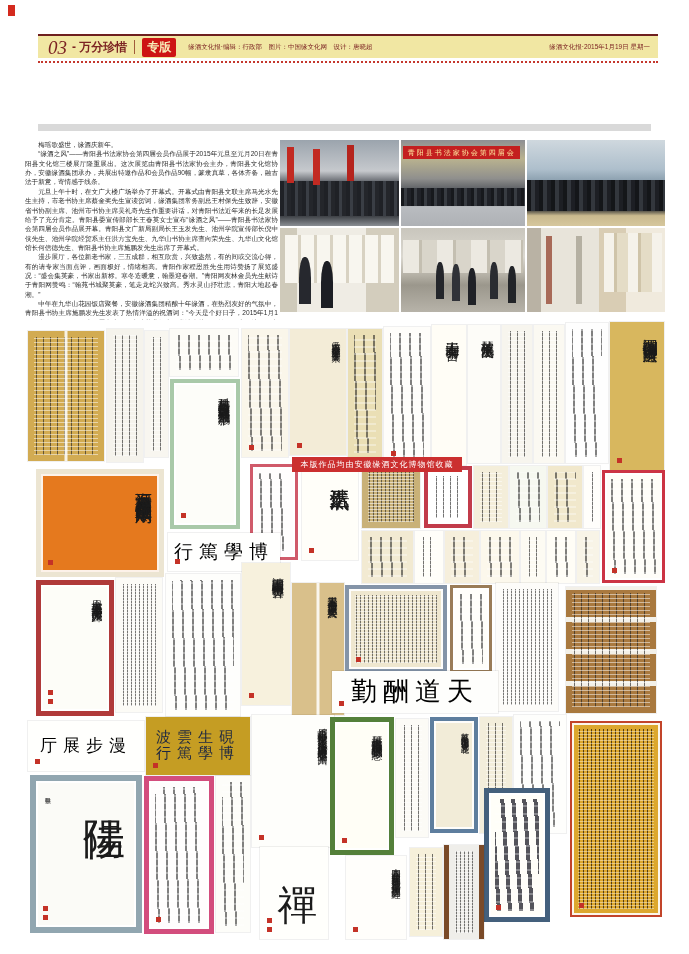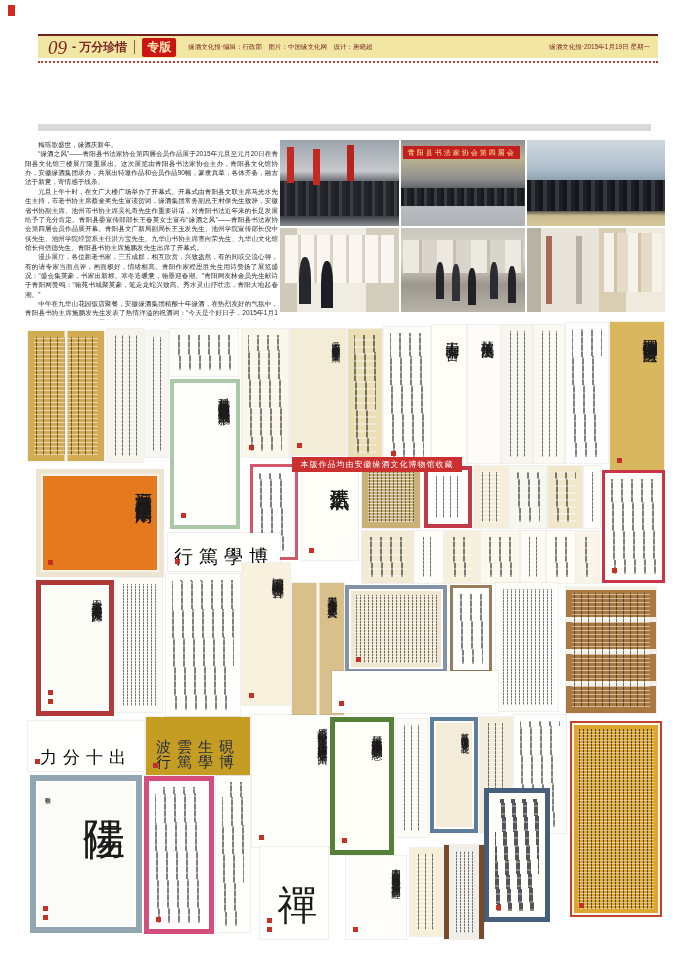--- a/index.html
+++ b/index.html
@@ -66,21 +66,21 @@
   
   .note-strip{position:absolute;left:292px;top:457px;width:170px;height:15px;background:#cb2f2f;
               color:#ffffff;font-size:8px;line-height:15px;text-align:center;letter-spacing:1px;
               white-space:nowrap;overflow:hidden;z-index:5;}
 
   
   .art{position:absolute;box-sizing:border-box;overflow:hidden;box-shadow:0 0 0 1px rgba(0,0,0,0.06);}
   .art.framed{box-shadow:inset 0 0 0 2px rgba(255,255,255,0.9);}
   .vt{position:absolute;inset:5px;writing-mode:vertical-rl;font-family:"Liberation Serif","DejaVu Serif",serif;
       color:#1b1b1b;line-height:1.3;letter-spacing:1px;text-align:start;}
-  .hstack{position:absolute;inset:4px;display:flex;flex-direction:column;justify-content:flex-end;}
+  .hstack{position:absolute;inset:4px;display:flex;flex-direction:column;justify-content:center;}
   .rtl-line{direction:rtl;unicode-bidi:bidi-override;text-align:center;
       font-family:"Liberation Serif","DejaVu Serif",serif;letter-spacing:6px;line-height:1.05;}
   .side-note{position:absolute;left:7px;top:12px;writing-mode:vertical-rl;font-size:6px;color:#555;
       font-family:"Liberation Serif","DejaVu Serif",serif;}
   .seal{position:absolute;width:5px;height:5px;background:#c43227;left:7px;}
   .tx::before{content:"";position:absolute;inset:6px;}
   .tx-columns::before{background:
      repeating-linear-gradient(0deg,rgba(255,255,255,.5) 0 1px,transparent 1px 4px),
      repeating-linear-gradient(90deg,transparent 0 2px,rgba(30,30,30,.62) 2px 3px,transparent 3px 7px);}
   .tx-grid::before{background:
@@ -99,21 +99,21 @@
      background:rgba(255,255,255,.85);transform:translateX(-50%);}
   .rods{border-left:5px solid #7a4a28;border-right:5px solid #7a4a28;}
 </style>
 </head>
 <body>
 
 <div id="page">
   <div class="corner-mark"></div>
 
   <div class="masthead">
-    <span class="pageno">09</span>
+    <span class="pageno">03</span>
     <span class="section">- 万分珍惜</span>
     <span class="mh-sep"></span>
     <span class="badge">专版</span>
     <span class="credits">缘酒文化报·编辑：行政部　图片：中国缘文化网　设计：唐晓超</span>
     <span class="dateline">缘酒文化报·2015年1月19日 星期一</span>
   </div>
   <div class="dotted"></div>
 
   <div class="graybar"></div>
 
@@ -216,25 +216,28 @@
       <div class="art split" style="left: 292px; top: 583px; width: 52px; height: 132px; background: rgb(217, 192, 139);">
         <div class="vt" style="font-size: 10px;">學書不為名傳世雲夢雖思樂於人</div>
       </div>
       <div class="art tx tx-grid framed" style="left: 345px; top: 585px; width: 102px; height: 88px; background: rgb(239, 231, 207); border: 4px solid rgb(132, 148, 168);">
         <span class="seal" style="bottom: 7px;"></span>
       </div>
       <div class="art tx tx-cursive framed" style="left: 450px; top: 585px; width: 42px; height: 88px; background: rgb(255, 254, 250); border: 3px solid rgb(154, 124, 88);"></div>
       <div class="art tx tx-grid" style="left: 496px; top: 583px; width: 62px; height: 128px; background: rgb(253, 252, 249);"></div>
       <div class="art tx tx-columns" style="left: 566px; top: 587px; width: 90px; height: 126px; background: repeating-linear-gradient(0deg, rgb(169, 121, 63) 0px, rgb(169, 121, 63) 27px, rgb(243, 240, 232) 27px, rgb(243, 240, 232) 32px);"></div>
       <div class="art" style="left: 332px; top: 671px; width: 166px; height: 42px; background: rgb(254, 254, 252);">
+        <div class="hstack">
+          <div class="rtl-line" style="font-size: 26px;">天道酬勤</div>
+        </div>
         <span class="seal" style="bottom: 7px;"></span>
       </div>
       <div class="art" style="left: 28px; top: 721px; width: 116px; height: 50px; background: rgb(255, 255, 253);">
         <div class="hstack">
-          <div class="rtl-line" style="font-size: 17px;">出十分力</div>
+          <div class="rtl-line" style="font-size: 17px;">漫步展厅</div>
         </div>
         <span class="seal" style="bottom: 7px;"></span>
       </div>
       <div class="art" style="left: 146px; top: 717px; width: 104px; height: 58px; background: rgb(197, 157, 35);">
         <div class="hstack">
           <div class="rtl-line" style="font-size: 15px; color: rgb(29, 39, 66);">硯生雲波</div>
           <div class="rtl-line" style="font-size: 15px; color: rgb(29, 39, 66);">博學篤行</div>
         </div>
         <span class="seal" style="bottom: 7px;"></span>
       </div>

